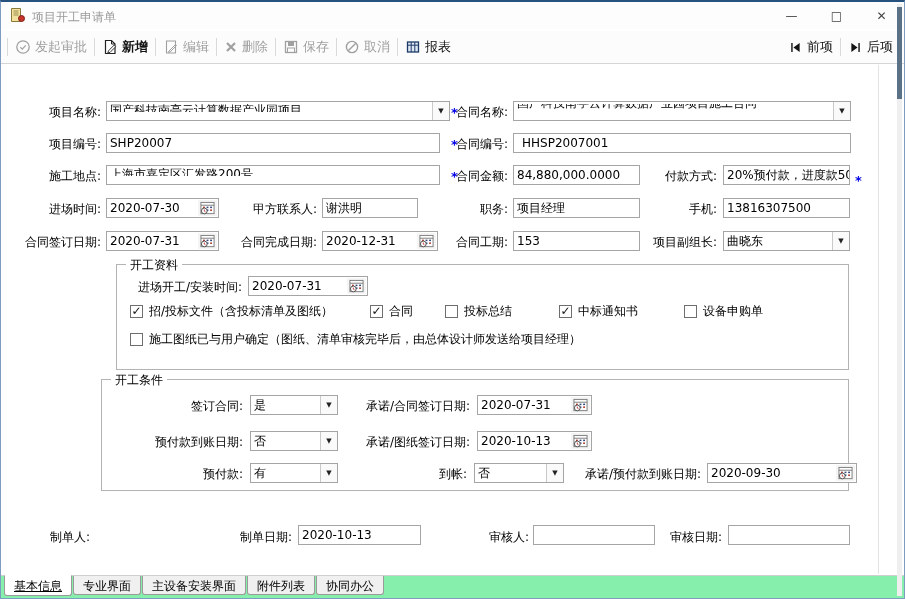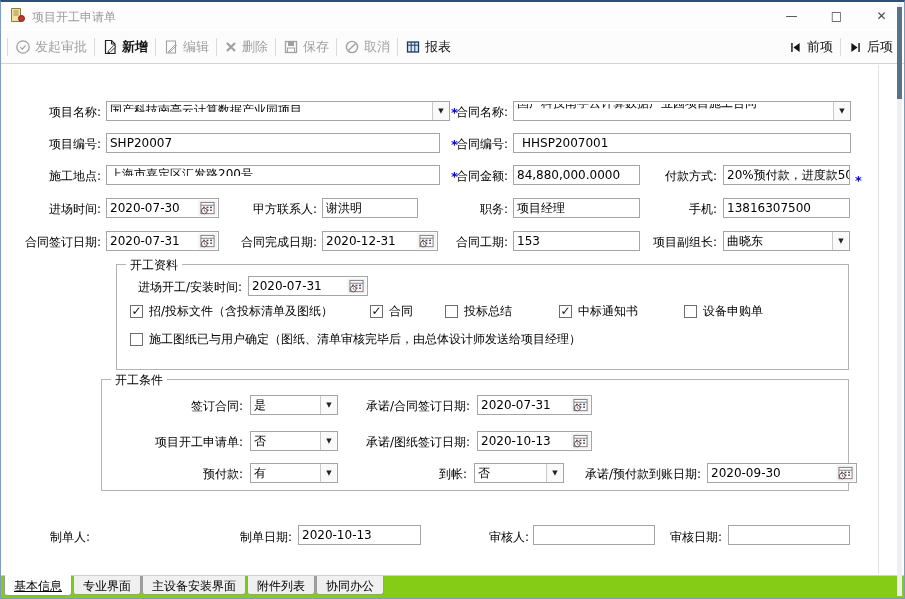--- a/index.html
+++ b/index.html
@@ -28,21 +28,21 @@
   .clipwrap.full{right:3px;}
   .cutb .t{display:block;}
   .cutt{top:2px;height:10px;}
   .cutt .t{display:block;margin-top:-8px;}
   .star{position:absolute;color:#0000e8;font-size:13px;font-weight:bold;}
   .grp{position:absolute;border:1px solid #b3b3b3;}
   .grp-title{position:absolute;top:-8px;left:9px;background:#fff;padding:0 4px;font-size:12px;color:#000;}
   .chk{position:absolute;display:flex;align-items:center;gap:6px;font-size:12px;height:14px;white-space:nowrap;}
   .cbx{flex:0 0 13px;width:13px;height:13px;border:1px solid #6e6e6e;background:#fff;font-size:12px;line-height:11px;text-align:center;font-weight:bold;color:#111;}
   
-  .tabbar{position:absolute;left:0;right:0;bottom:0;height:23px;background:#84cc16;border-top:1px solid #cfcfcf;display:flex;align-items:flex-start;padding-left:3px;}
+  .tabbar{position:absolute;left:0;right:0;bottom:0;height:23px;background:#86efac;border-top:1px solid #cfcfcf;display:flex;align-items:flex-start;padding-left:3px;}
   .tab{height:19px;padding:2px 9px;font-size:12px;background:#f0f0f0;border:1px solid #9a9a9a;border-top:none;border-radius:0 0 3px 3px;margin-right:1px;color:#000;}
   .tab.active{background:#fff;height:21px;margin-top:-1px;border-top:1px solid #fff;text-decoration:underline;}
   
   .vline{position:absolute;left:877px;top:63px;bottom:24px;width:1px;background:#e3e3e3;}
   .scroll-track{position:absolute;right:2px;top:2px;bottom:2px;width:5px;background:#efefef;}
   .scroll-thumb{position:absolute;left:0;top:3px;width:5px;height:92px;background:#5a7186;}
 </style>
 </head>
 <body>
 
@@ -336,21 +336,21 @@
             <rect x="7" y="6" width="2" height="1.6" fill="#31497c"></rect>
             <rect x="10.8" y="6" width="2" height="1.6" fill="#31497c"></rect>
             <rect x="7" y="9" width="2" height="1.6" fill="#31497c"></rect>
             <rect x="10.8" y="9" width="2" height="1.6" fill="#b23a2e"></rect>
             <circle cx="4.6" cy="10.6" r="3.1" fill="#fdfdfd" stroke="#4a4a4a"></circle>
             <path d="M4.6 9.1v1.7l1.3.8" fill="none" stroke="#b22" stroke-width="0.9"></path>
           </svg>
         </span>
     </div>
 
-    <span class="lbl" style="right:605px;top:54px;">项目开工申请单:</span>
+    <span class="lbl" style="right:605px;top:54px;">预付款到账日期:</span>
     <div class="box combo" style="left:148px;top:51px;width:88px;">
       <span>否</span>
       <span class="combo-btn">
           <span>▼</span>
         </span>
     </div>
     <span class="lbl" style="right:378px;top:54px;">承诺/图纸签订日期:</span>
     <div class="box" style="left:375px;top:51px;width:115px;padding-right:21px;">
       <span>2020-10-13</span>
       <span class="cal-btn">

